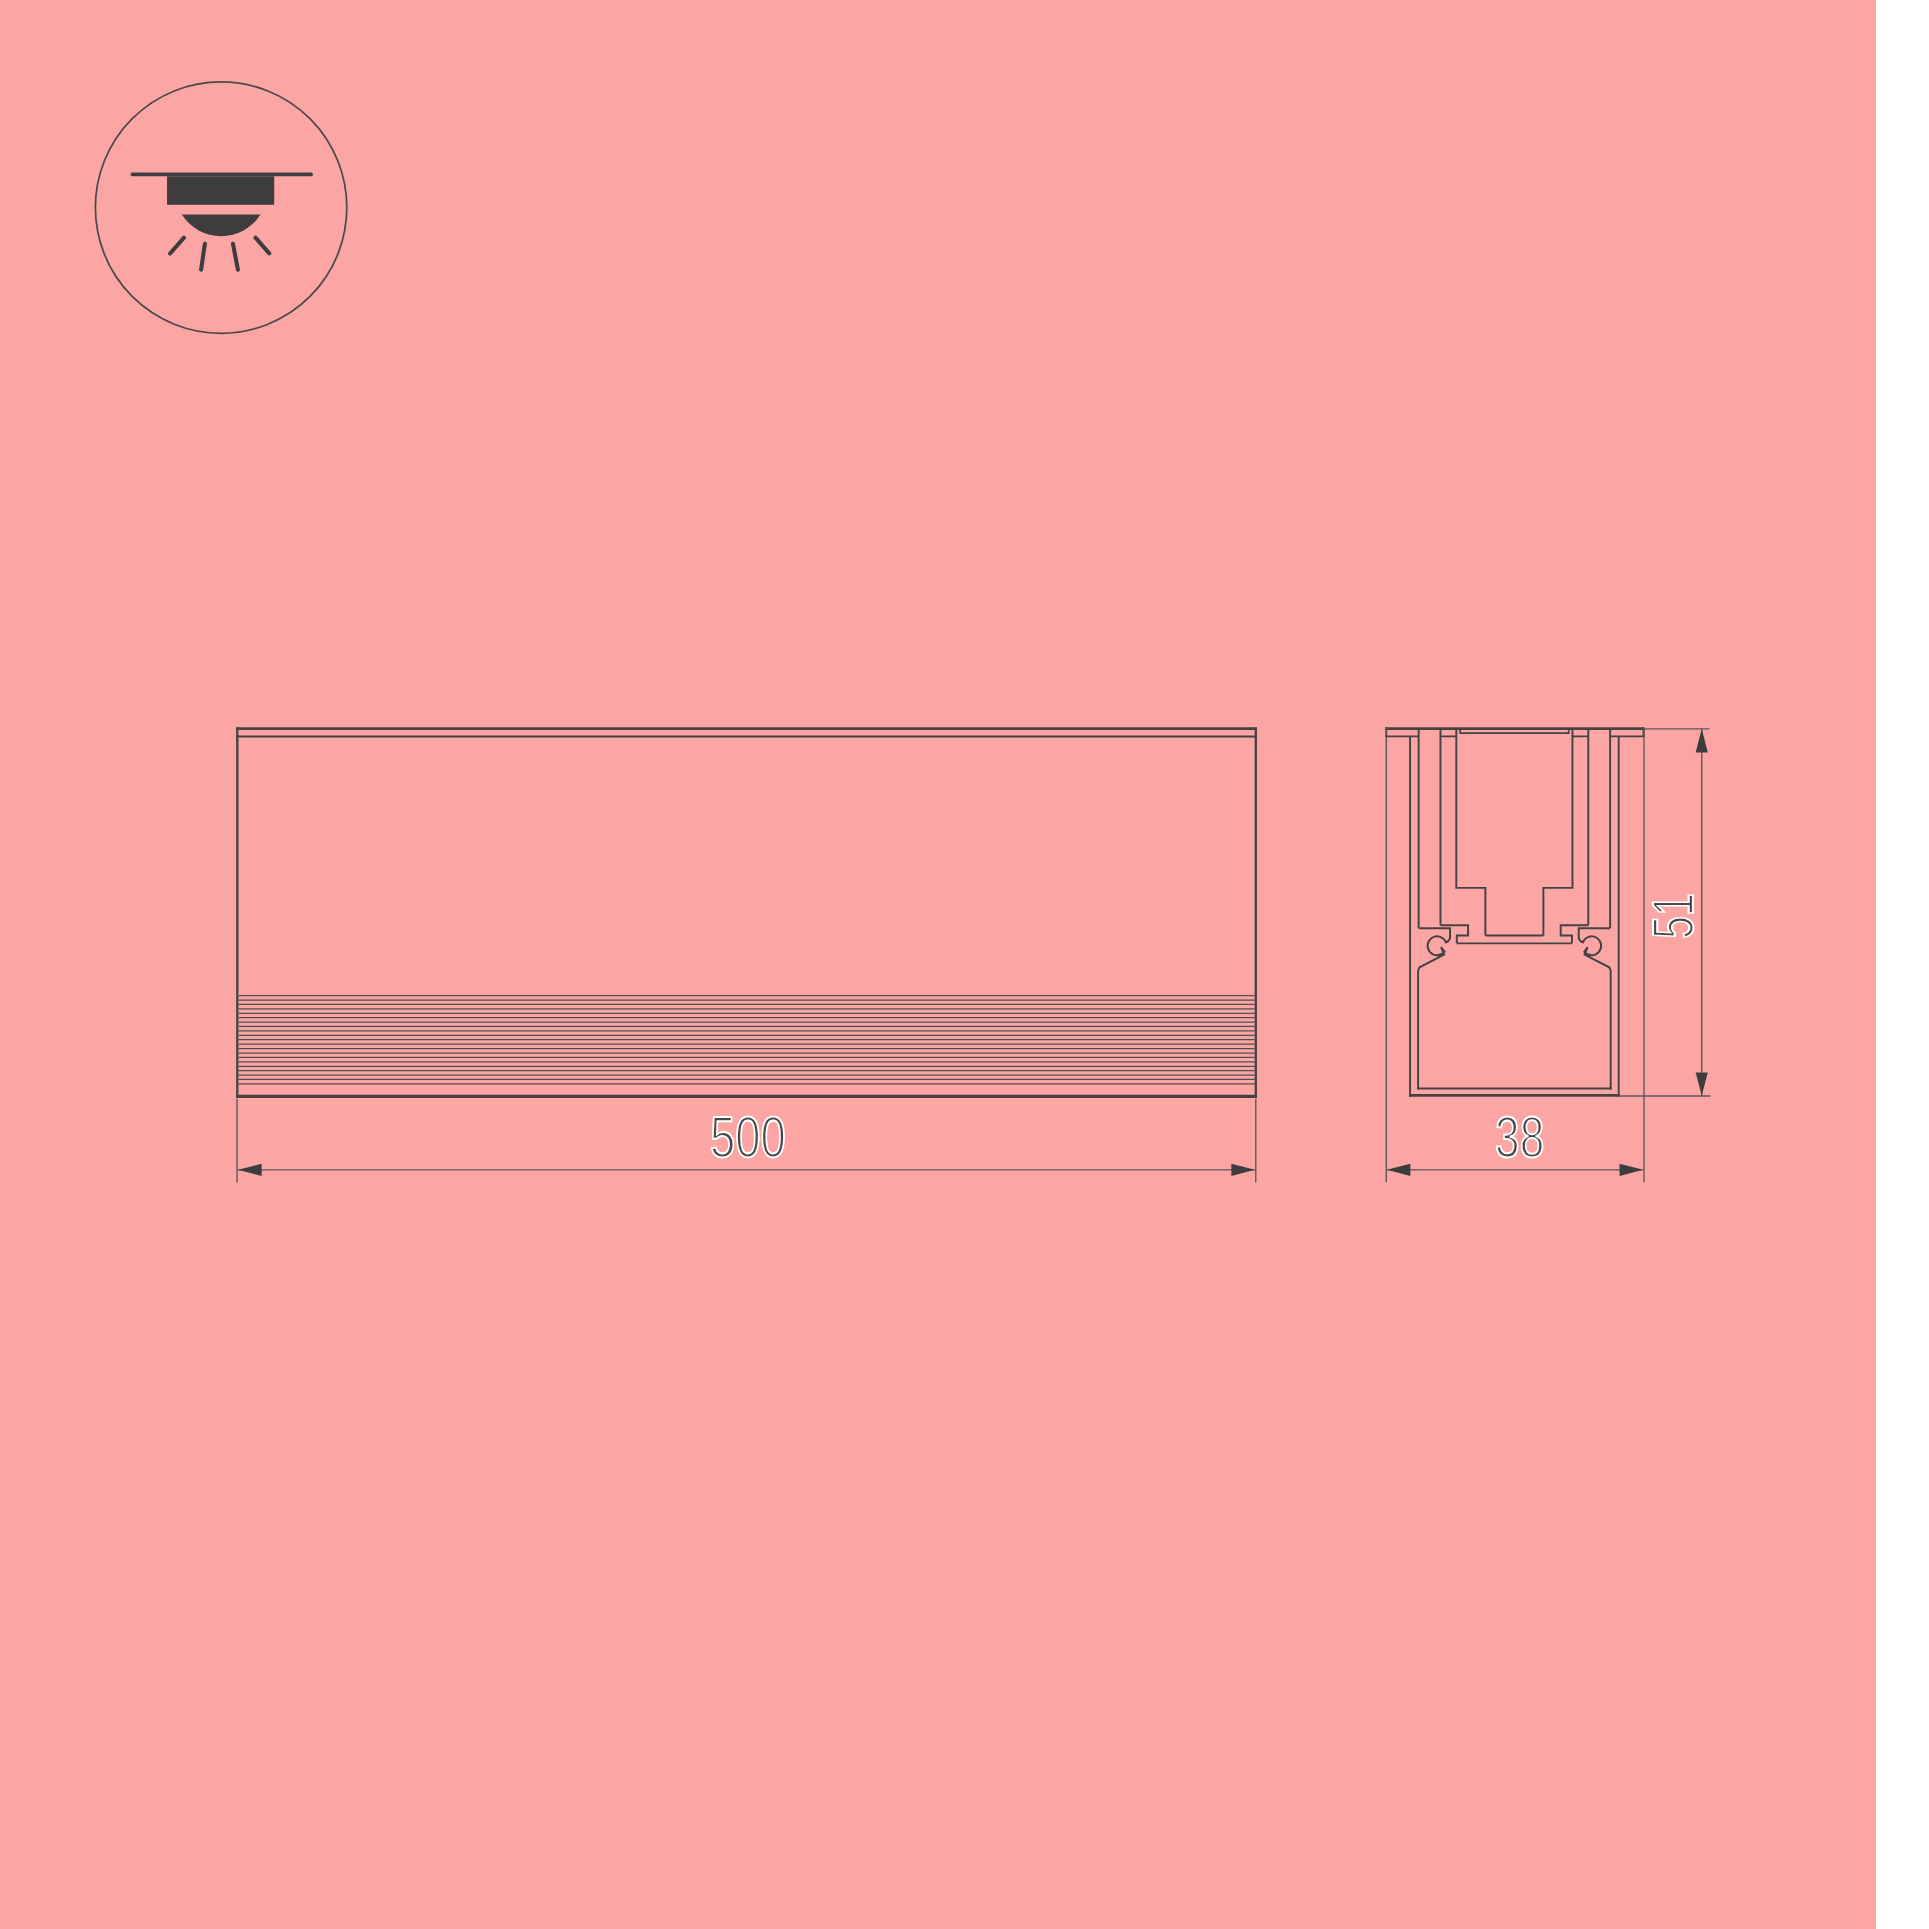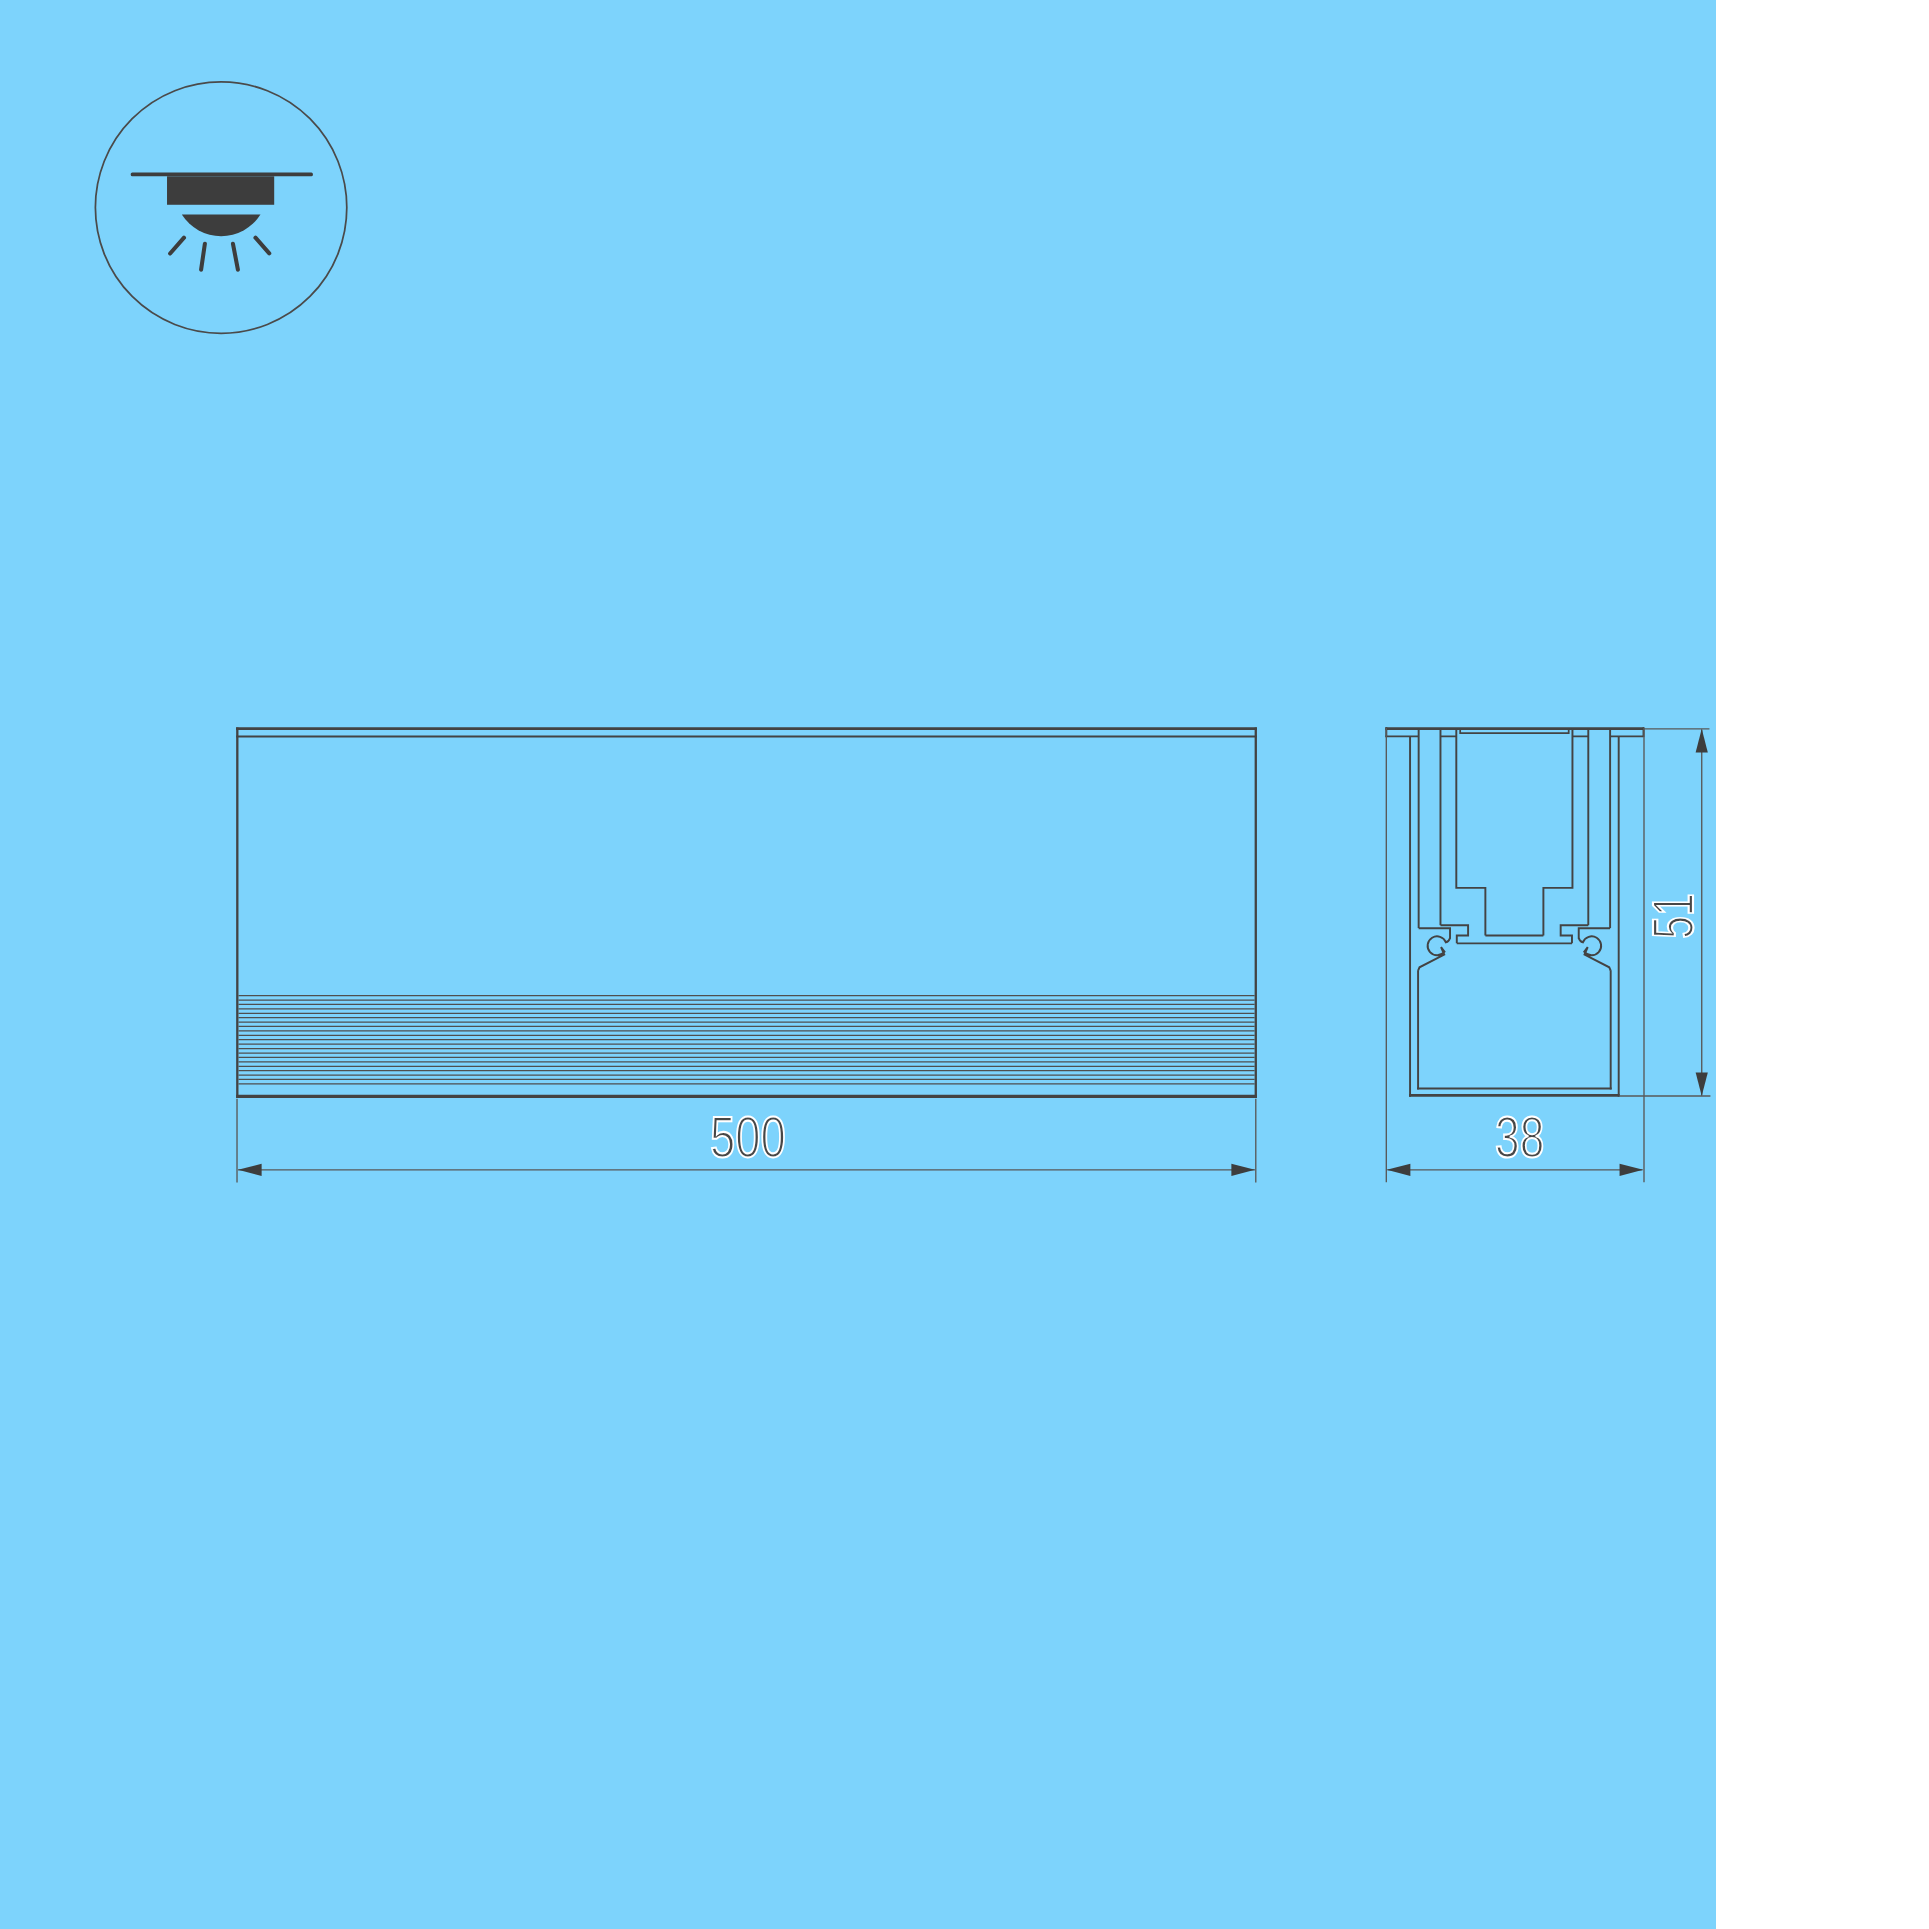--- a/index.html
+++ b/index.html
@@ -1,16 +1,16 @@
 <!DOCTYPE html>
 <html><head>
 <meta charset="utf-8">
 <style>
   html,body{margin:0;padding:0;background:#ffffff;}
-  .page{position:relative;width:1716px;height:1929px;background:#7dd3fc;overflow:hidden;
+  .page{position:relative;width:1876px;height:1929px;background:#fca5a5;overflow:hidden;
         font-family:"Liberation Sans", sans-serif;}
   svg{position:absolute;left:0;top:0;}
   text{font-family:"Liberation Sans", sans-serif;fill:#474747;}
 </style>
 </head>
 <body>
 <div class="page">
 <svg width="1929" height="1929" viewBox="0 0 1998 1998">
 
 <circle cx="229" cy="215" r="130.2" fill="none" stroke="#4a4a4a" stroke-width="1.8"></circle>

